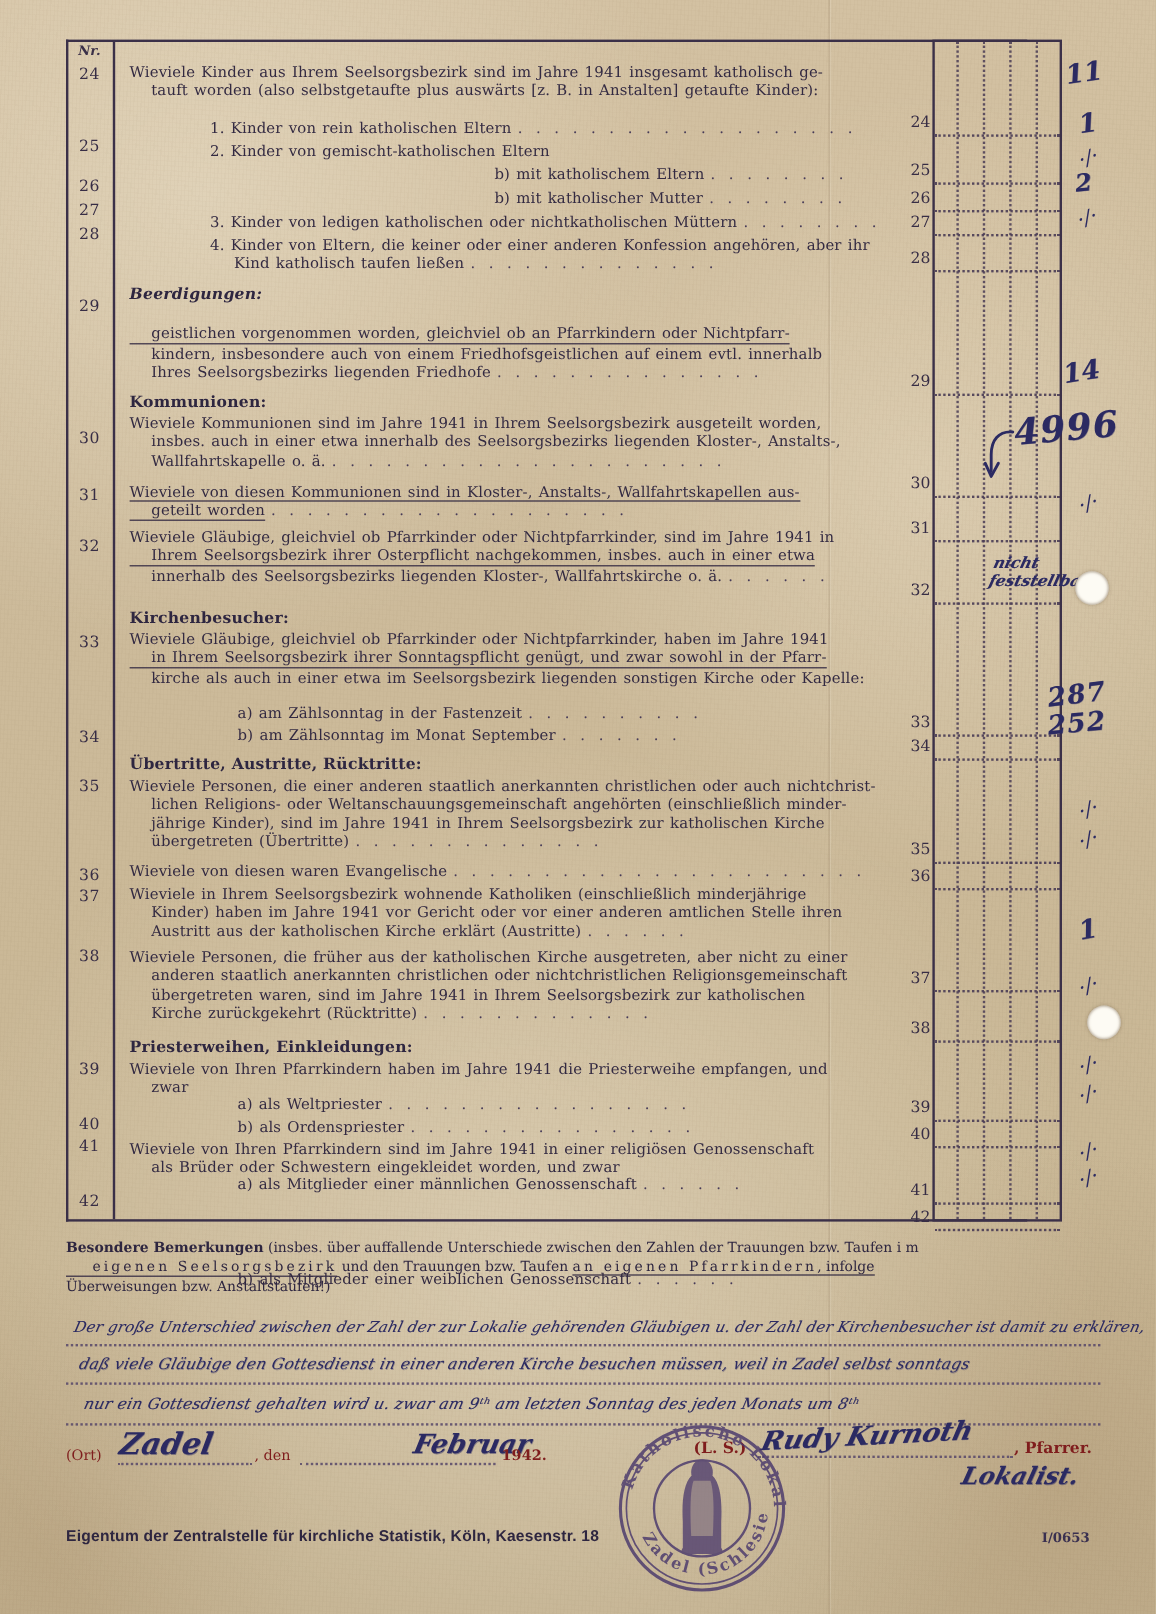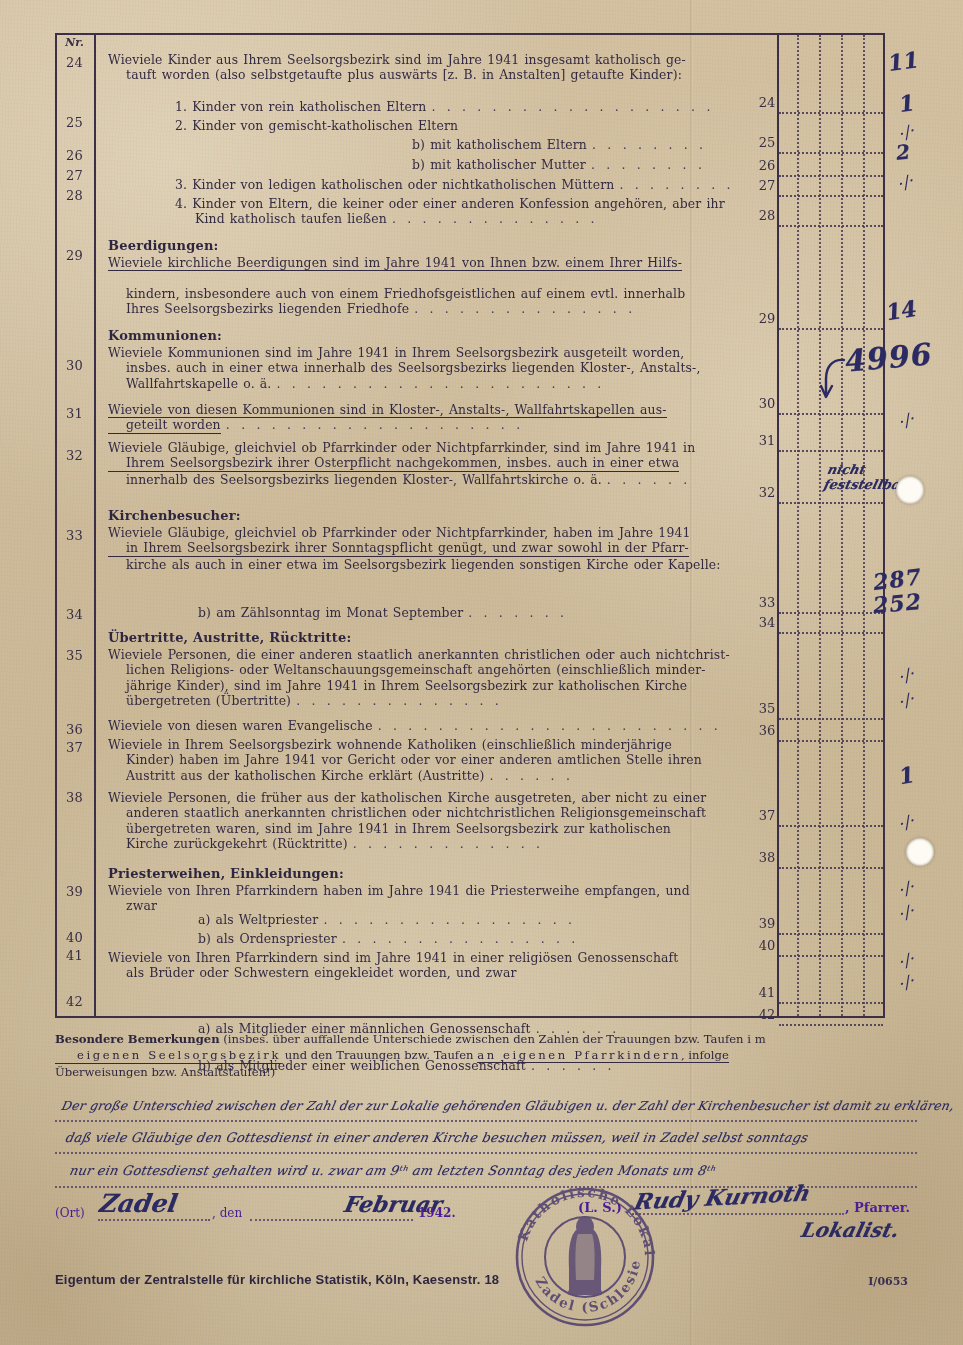--- a/index.html
+++ b/index.html
@@ -127,21 +127,21 @@
     font-family:"DejaVu Serif",serif;font-style:italic;
     font-size:15px;letter-spacing:.2px;
     transform:skewX(-13deg);
     white-space:nowrap;
     text-shadow:.4px .3px 0 rgba(43,42,98,.35);
   }
   .sigline{
     position:absolute;height:0;border-top:2px dotted #57486a;opacity:.85;
   }
   .lbl{
-    position:absolute;font-family:"DejaVu Serif",serif;color:#4c1d95;
+    position:absolute;font-family:"DejaVu Serif",serif;color:#7f1d1d;
     font-weight:700;font-size:13px;
   }
   .footer{
     position:absolute;left:55px;top:1272px;
     font-family:Liberation Sans, sans-serif;font-weight:700;font-size:13px;color:#2e2640;
     letter-spacing:.2px;
   }
   .docid{
     position:absolute;right:55px;top:1275px;
     font-family:"DejaVu Serif",serif;font-size:11px;color:#3a3050;font-weight:700;
@@ -208,24 +208,24 @@
   <div class="q" style="left:175px;top:177px;width:600px;">
     <span>3. Kinder von ledigen katholischen oder nichtkatholischen Müttern</span>
     <span class="lead"> . . . . . . . .</span>
   </div>
   <div class="q" style="left:175px;top:196px;width:620px;">
     <span>4. Kinder von Eltern, die keiner oder einer anderen Konfession angehören, aber ihr</span><br>
     <span style="display:inline-block;padding-left:20px;">Kind katholisch taufen ließen</span>
     <span class="lead"> . . . . . . . . . . . . . .</span>
   </div>
 
-  <div class="hdg" style="left:108px;top:238px;">Beerdigungen:</div>
+  <div class="hdg" style="left:108px;top:238px;font-style:italic;">Beerdigungen:</div>
   <div class="q" style="left:108px;top:255px;width:668px;">
-    <span class="u">Wieviele kirchliche Beerdigungen sind im Jahre 1941 von Ihnen bzw. einem Ihrer Hilfs-</span><br>
     <br>
+    <span style="display:inline-block;padding-left:18px;" class="u">geistlichen vorgenommen worden, gleichviel ob an Pfarrkindern oder Nichtpfarr-</span><br>
     <span style="display:inline-block;padding-left:18px;">kindern, insbesondere auch von einem Friedhofsgeistlichen auf einem evtl. innerhalb</span><br>
     <span style="display:inline-block;padding-left:18px;">Ihres Seelsorgsbezirks liegenden Friedhofe</span>
     <span class="lead"> . . . . . . . . . . . . . . .</span>
   </div>
 
   <div class="hdg" style="left:108px;top:328px;">Kommunionen:</div>
   <div class="q" style="left:108px;top:345px;width:668px;">
     <span>Wieviele Kommunionen sind im Jahre 1941 in Ihrem Seelsorgsbezirk ausgeteilt worden,</span><br>
     <span style="display:inline-block;padding-left:18px;">insbes. auch in einer etwa innerhalb des Seelsorgsbezirks liegenden Kloster-, Anstalts-,</span><br>
     <span style="display:inline-block;padding-left:18px;">Wallfahrtskapelle o. ä.</span>
@@ -241,20 +241,24 @@
     <span style="display:inline-block;padding-left:18px;" class="u">Ihrem Seelsorgsbezirk ihrer Osterpflicht nachgekommen, insbes. auch in einer etwa</span><br>
     <span style="display:inline-block;padding-left:18px;">innerhalb des Seelsorgsbezirks liegenden Kloster-, Wallfahrtskirche o. ä.</span>
     <span class="lead"> . . . . . .</span>
   </div>
 
   <div class="hdg" style="left:108px;top:508px;">Kirchenbesucher:</div>
   <div class="q" style="left:108px;top:525px;width:668px;">
     <span>Wieviele Gläubige, gleichviel ob Pfarrkinder oder Nichtpfarrkinder, haben im Jahre 1941</span><br>
     <span style="display:inline-block;padding-left:18px;" class="u">in Ihrem Seelsorgsbezirk ihrer Sonntagspflicht genügt, und zwar sowohl in der Pfarr-</span><br>
     <span style="display:inline-block;padding-left:18px;">kirche als auch in einer etwa im Seelsorgsbezirk liegenden sonstigen Kirche oder Kapelle:</span>
+  </div>
+  <div class="q" style="left:198px;top:586px;width:580px;">
+    <span>a) am Zählsonntag in der Fastenzeit</span>
+    <span class="lead"> . . . . . . . . . .</span>
   </div>
   <div class="q" style="left:198px;top:605px;width:580px;">
     <span>b) am Zählsonntag im Monat September</span>
     <span class="lead"> . . . . . . .</span>
   </div>
 
   <div class="hdg" style="left:108px;top:630px;">Übertritte, Austritte, Rücktritte:</div>
   <div class="q" style="left:108px;top:647px;width:672px;">
     <span>Wieviele Personen, die einer anderen staatlich anerkannten christlichen oder auch nichtchrist-</span><br>
     <span style="display:inline-block;padding-left:18px;">lichen Religions- oder Weltanschauungsgemeinschaft angehörten (einschließlich minder-</span><br>
@@ -290,21 +294,21 @@
     <span class="lead"> . . . . . . . . . . . . . . . . .</span>
   </div>
   <div class="q" style="left:198px;top:931px;width:580px;">
     <span>b) als Ordenspriester</span>
     <span class="lead"> . . . . . . . . . . . . . . . .</span>
   </div>
   <div class="q" style="left:108px;top:950px;width:672px;">
     <span>Wieviele von Ihren Pfarrkindern sind im Jahre 1941 in einer religiösen Genossenschaft</span><br>
     <span style="display:inline-block;padding-left:18px;">als Brüder oder Schwestern eingekleidet worden, und zwar</span>
   </div>
-  <div class="q" style="left:198px;top:979px;width:580px;margin-top:42px;">
+  <div class="q" style="left:198px;top:979px;width:580px;">
     <span>a) als Mitglieder einer männlichen Genossenschaft</span>
     <span class="lead"> . . . . . .</span>
   </div>
   <div class="q" style="left:198px;top:1014px;width:580px;margin-top:44px;">
     <span>b) als Mitglieder einer weiblichen Genossenschaft</span>
     <span class="lead"> . . . . . .</span>
   </div>
 
   <div class="numlabelcol">
     <div class="rnum" style="top:62px;">24</div>

